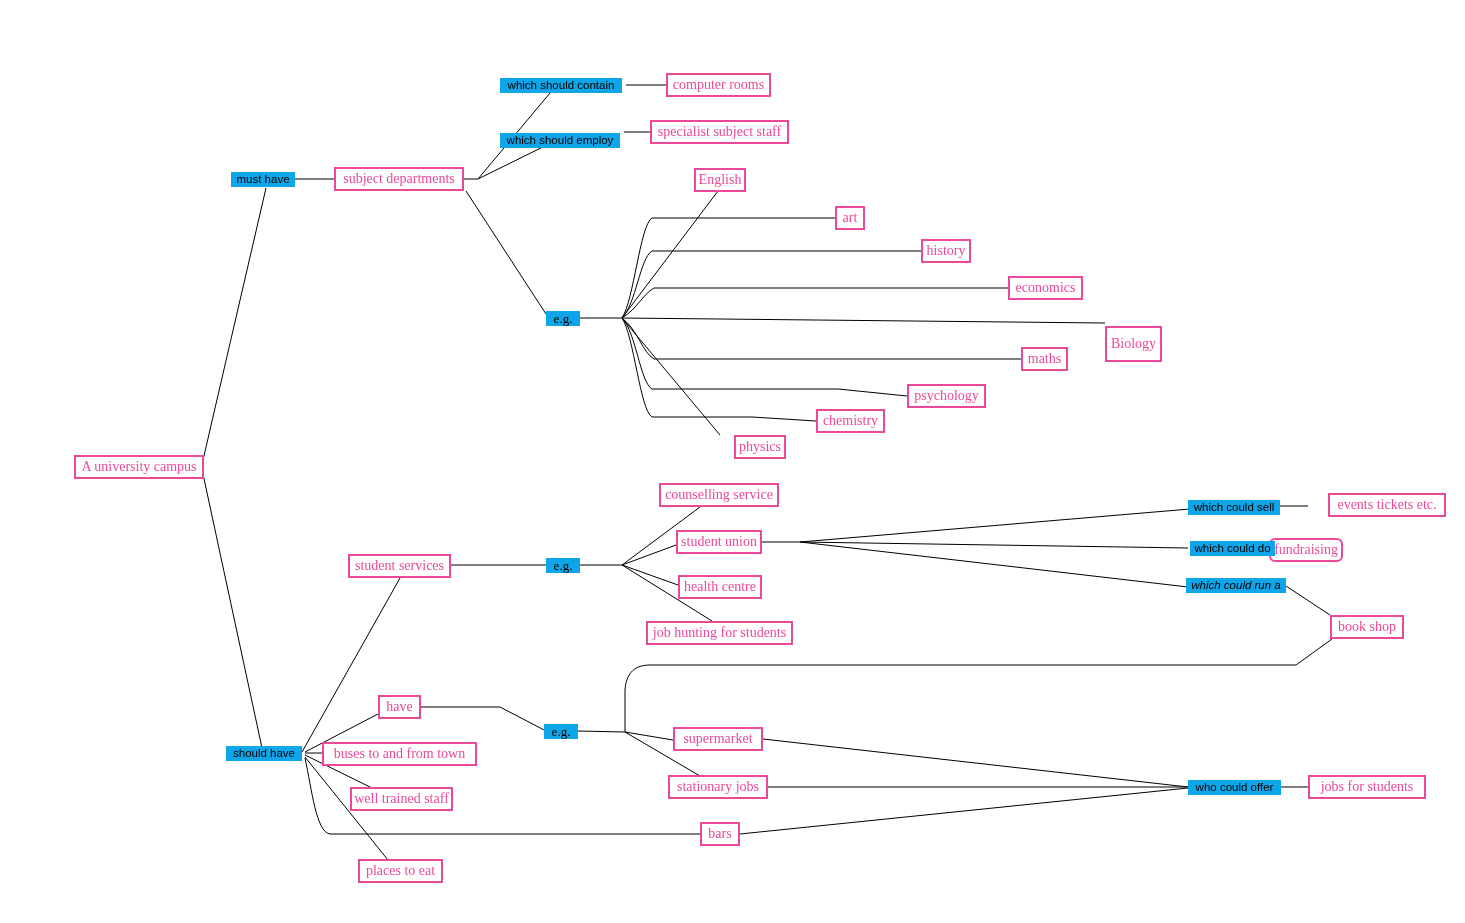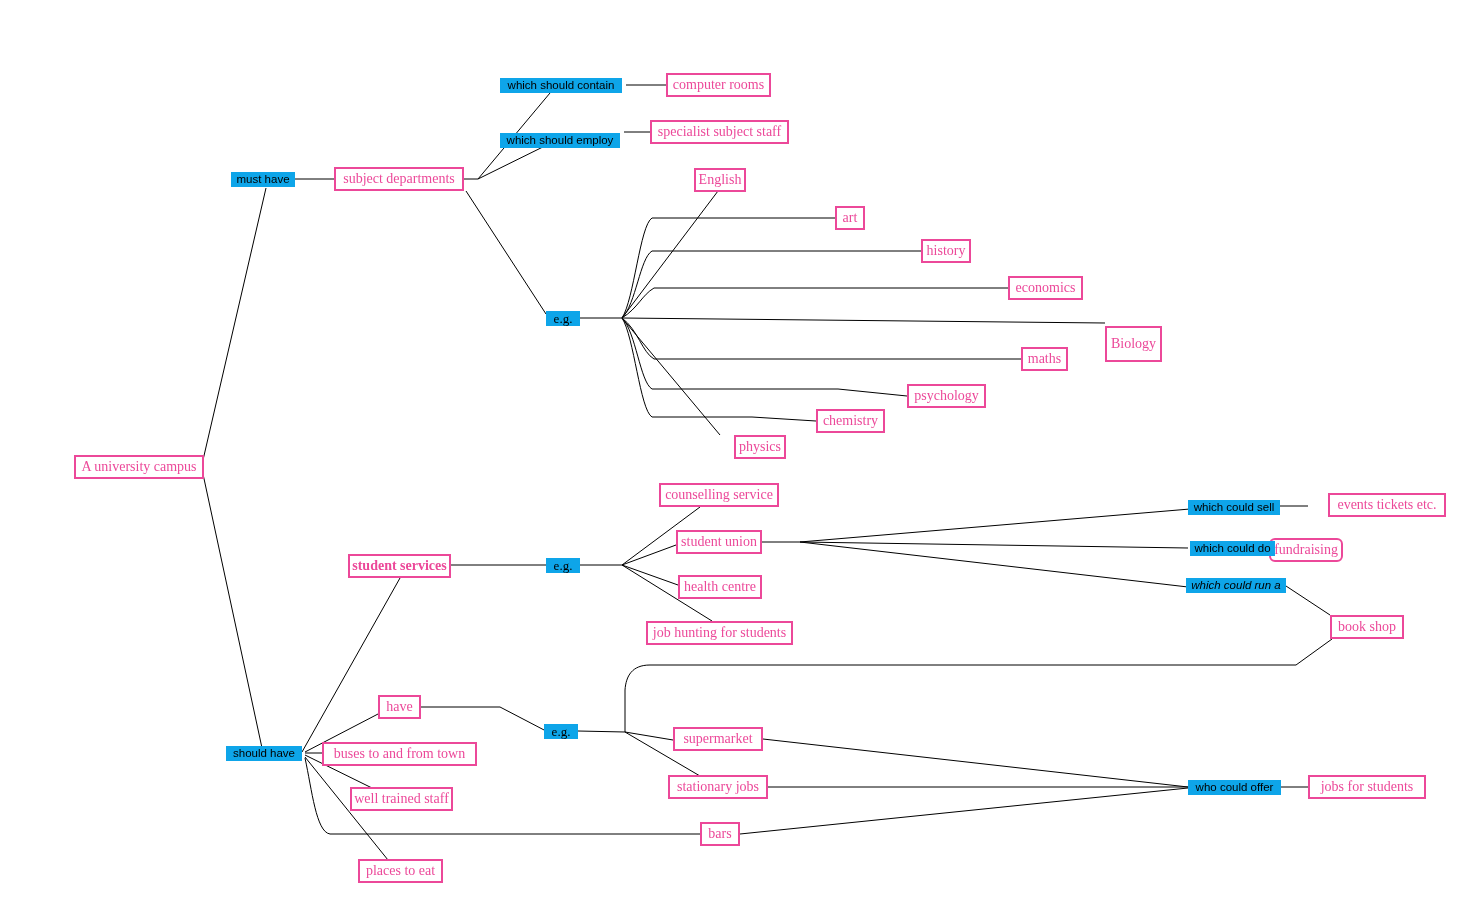--- a/index.html
+++ b/index.html
@@ -182,21 +182,21 @@
   <div class="node" style="left:1105px; top:326px; width:57px; height:36px;">Biology</div>
 
   <div class="node" style="left:1021px; top:347px; width:47px; height:24px;">maths</div>
 
   <div class="node" style="left:907px; top:384px; width:79px; height:24px;">psychology</div>
 
   <div class="node" style="left:816px; top:409px; width:69px; height:24px;">chemistry</div>
 
   <div class="node" style="left:694px; top:435px; width:52px; height:24px;margin-left:40px;">physics</div>
 
-  <div class="node" style="left:348px; top:554px; width:103px; height:24px;font-weight:bold;">student services</div>
+  <div class="node" style="left:348px; top:554px; width:103px; height:24px;">student services</div>
 
   <div class="node" style="left:659px; top:483px; width:120px; height:24px;">counselling service</div>
 
   <div class="node" style="left:676px; top:530px; width:86px; height:24px;">student union</div>
 
   <div class="node" style="left:678px; top:575px; width:84px; height:24px;">health centre</div>
 
   <div class="node" style="left:646px; top:621px; width:147px; height:24px;">job hunting for students</div>
 
   <div class="node" style="left:1308px; top:493px; width:118px; height:24px;margin-left:20px;">events tickets etc.</div>

